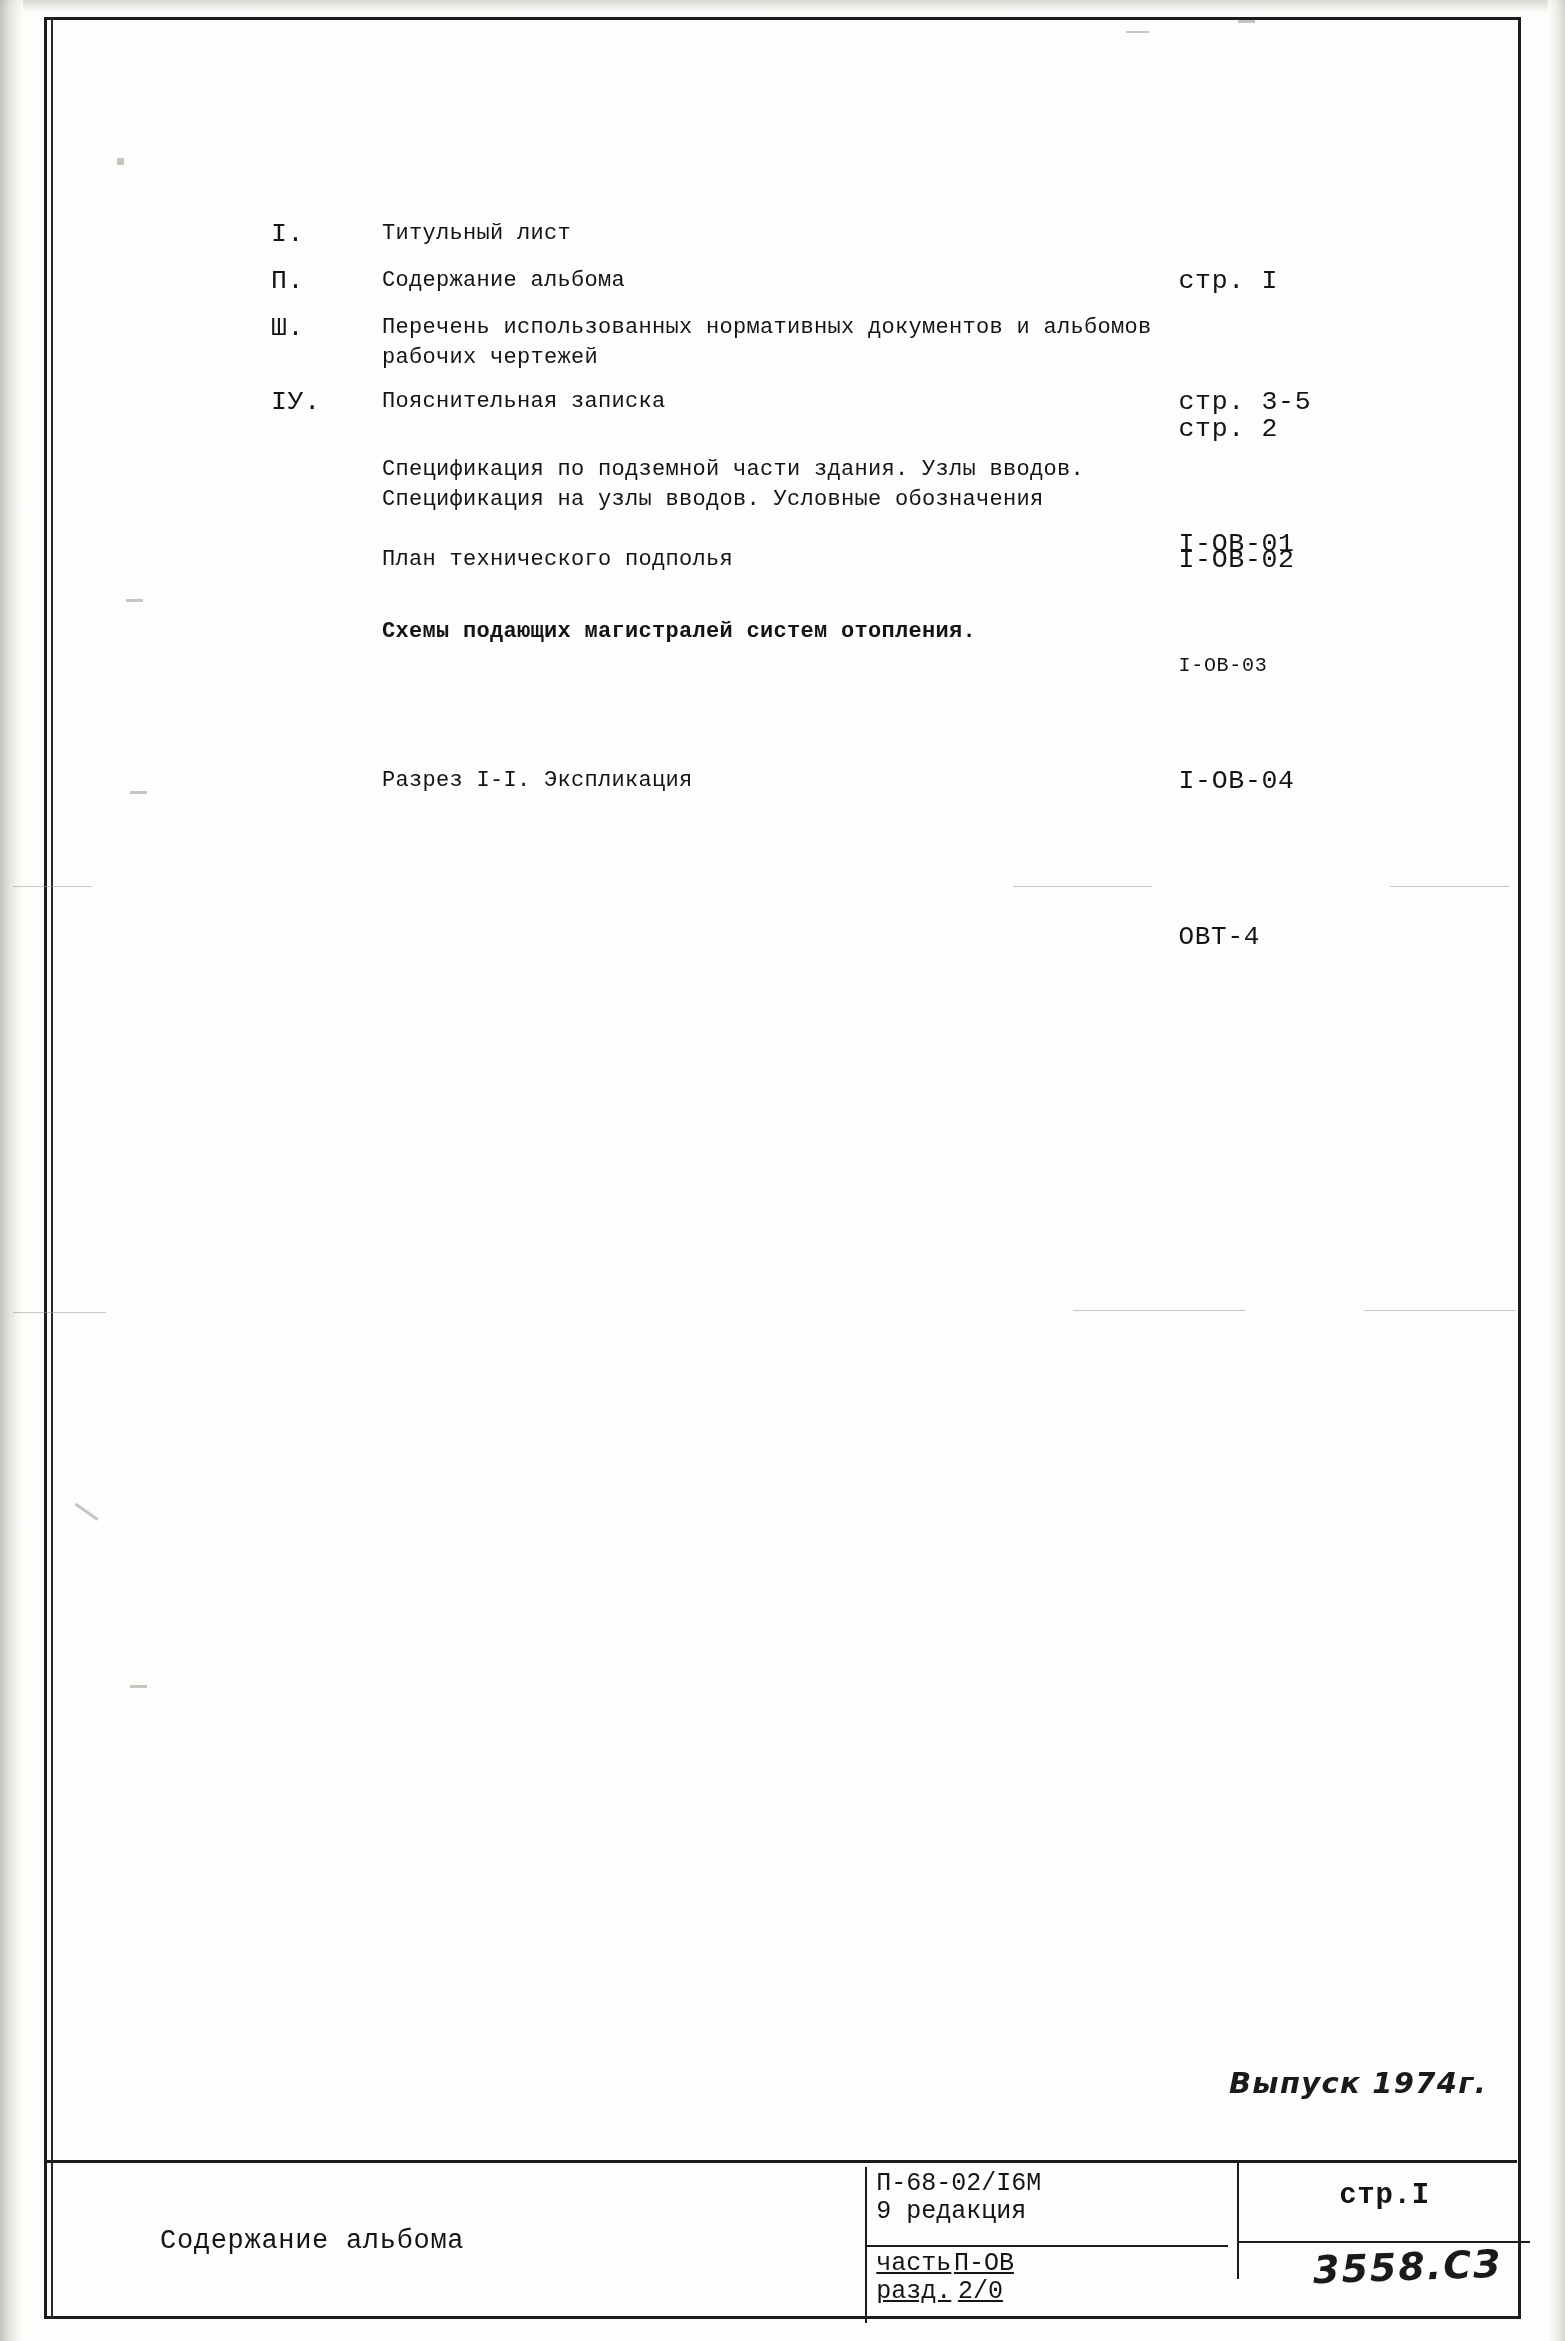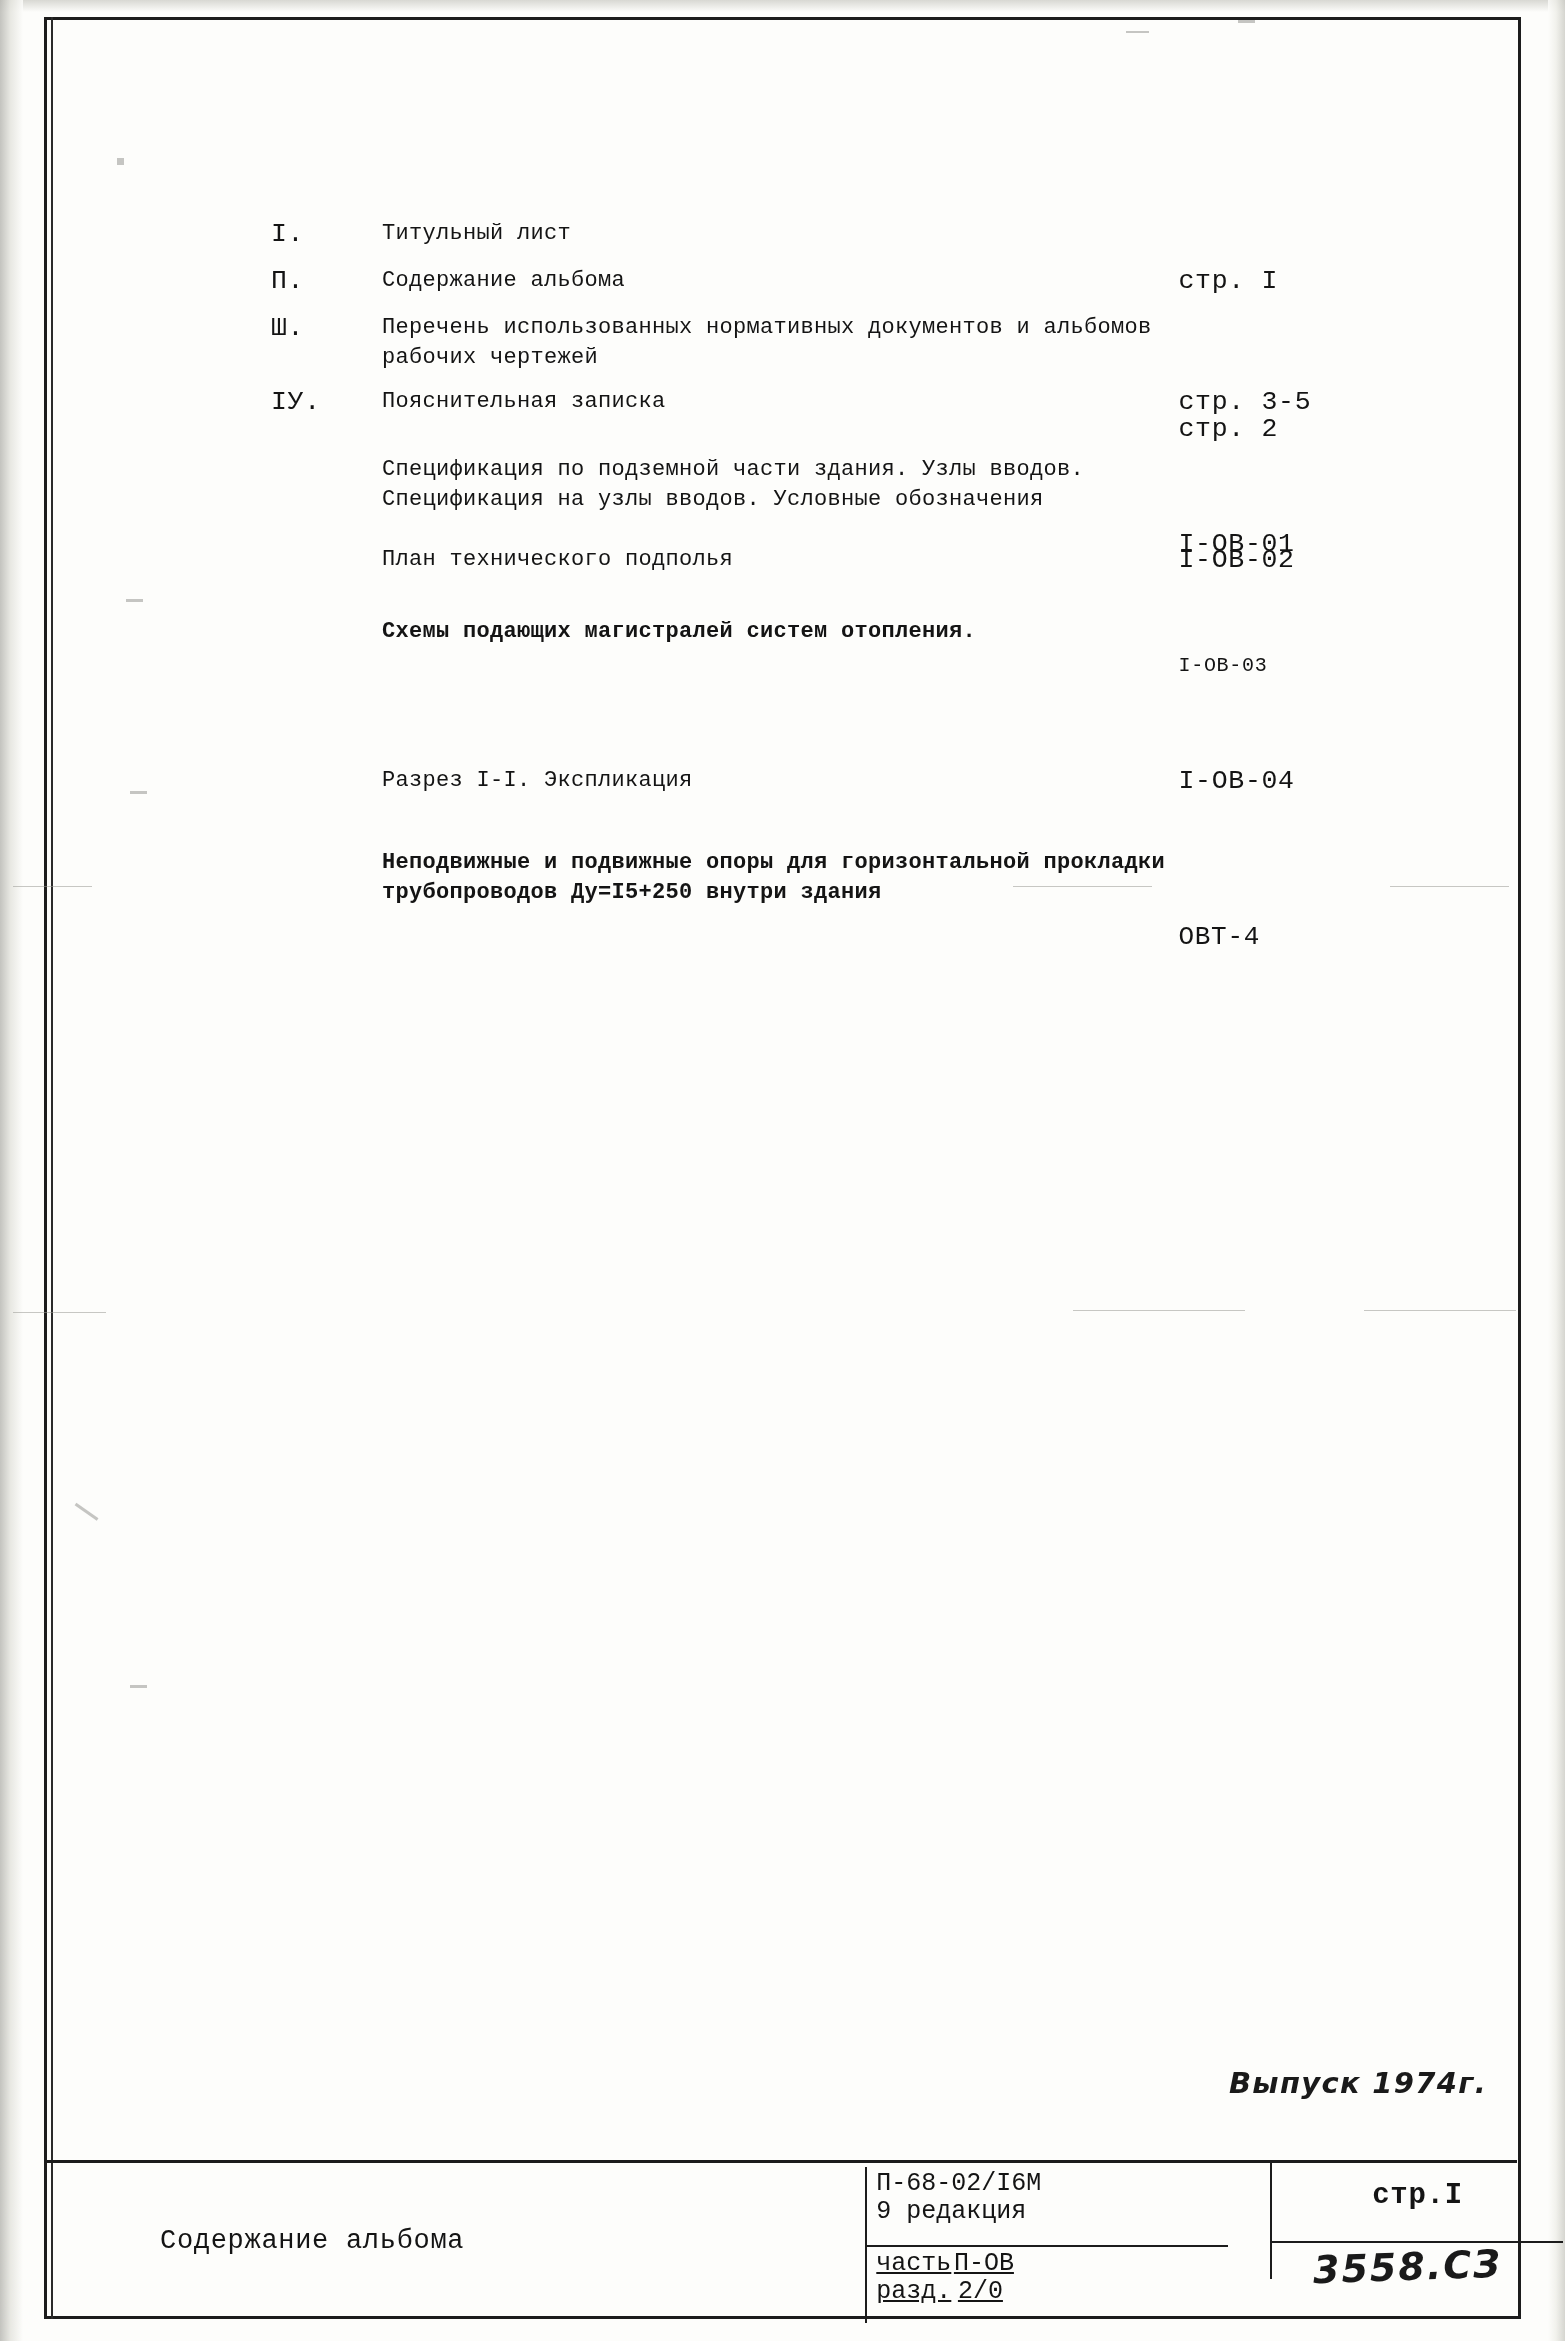--- a/index.html
+++ b/index.html
@@ -186,21 +186,21 @@
   #tb-mid .divider {
     position: absolute;
     left: 0;
     top: 78px;
     width: 361px;
     height: 2px;
     background: #1c1c1c;
   }
   #tb-right {
     position: absolute;
-    left: 1223px;
+    left: 1190px;
     top: 0;
     width: 291px;
     height: 116px;
     border-left: 2.6px solid #1c1c1c;
     box-sizing: border-box;
     font-family: Liberation Mono, monospace;
   }
   #tb-right .pg {
     position: absolute;
     left: 0;
@@ -301,21 +301,20 @@
       <div class="title bold">Схемы подающих магистралей систем отопления.</div>
       <div class="page bold" style="top:37px;">I-ОВ-03</div>
     </div>
 
     <div class="row indent" style="margin-bottom:52px;">
       <div class="title">Разрез I-I. Экспликация</div>
       <div class="page">I-ОВ-04</div>
     </div>
 
     <div class="row indent">
-      <div class="title bold">Неподвижные и подвижные опоры для горизонтальной прокладки трубопроводов Ду=I5+250 внутри здания</div>
       <div class="page bold" style="top:74px; font-weight:normal; font-size:26px;">ОВТ-4</div>
     </div>
 
   </div>
 
   <div id="release-note" class="hand">Выпуск 1974г.</div>
   <div id="stamp-number" class="hand">3558.СЗ</div>
 
   <div id="title-block">
     <div id="tb-left">Содержание альбома</div>

